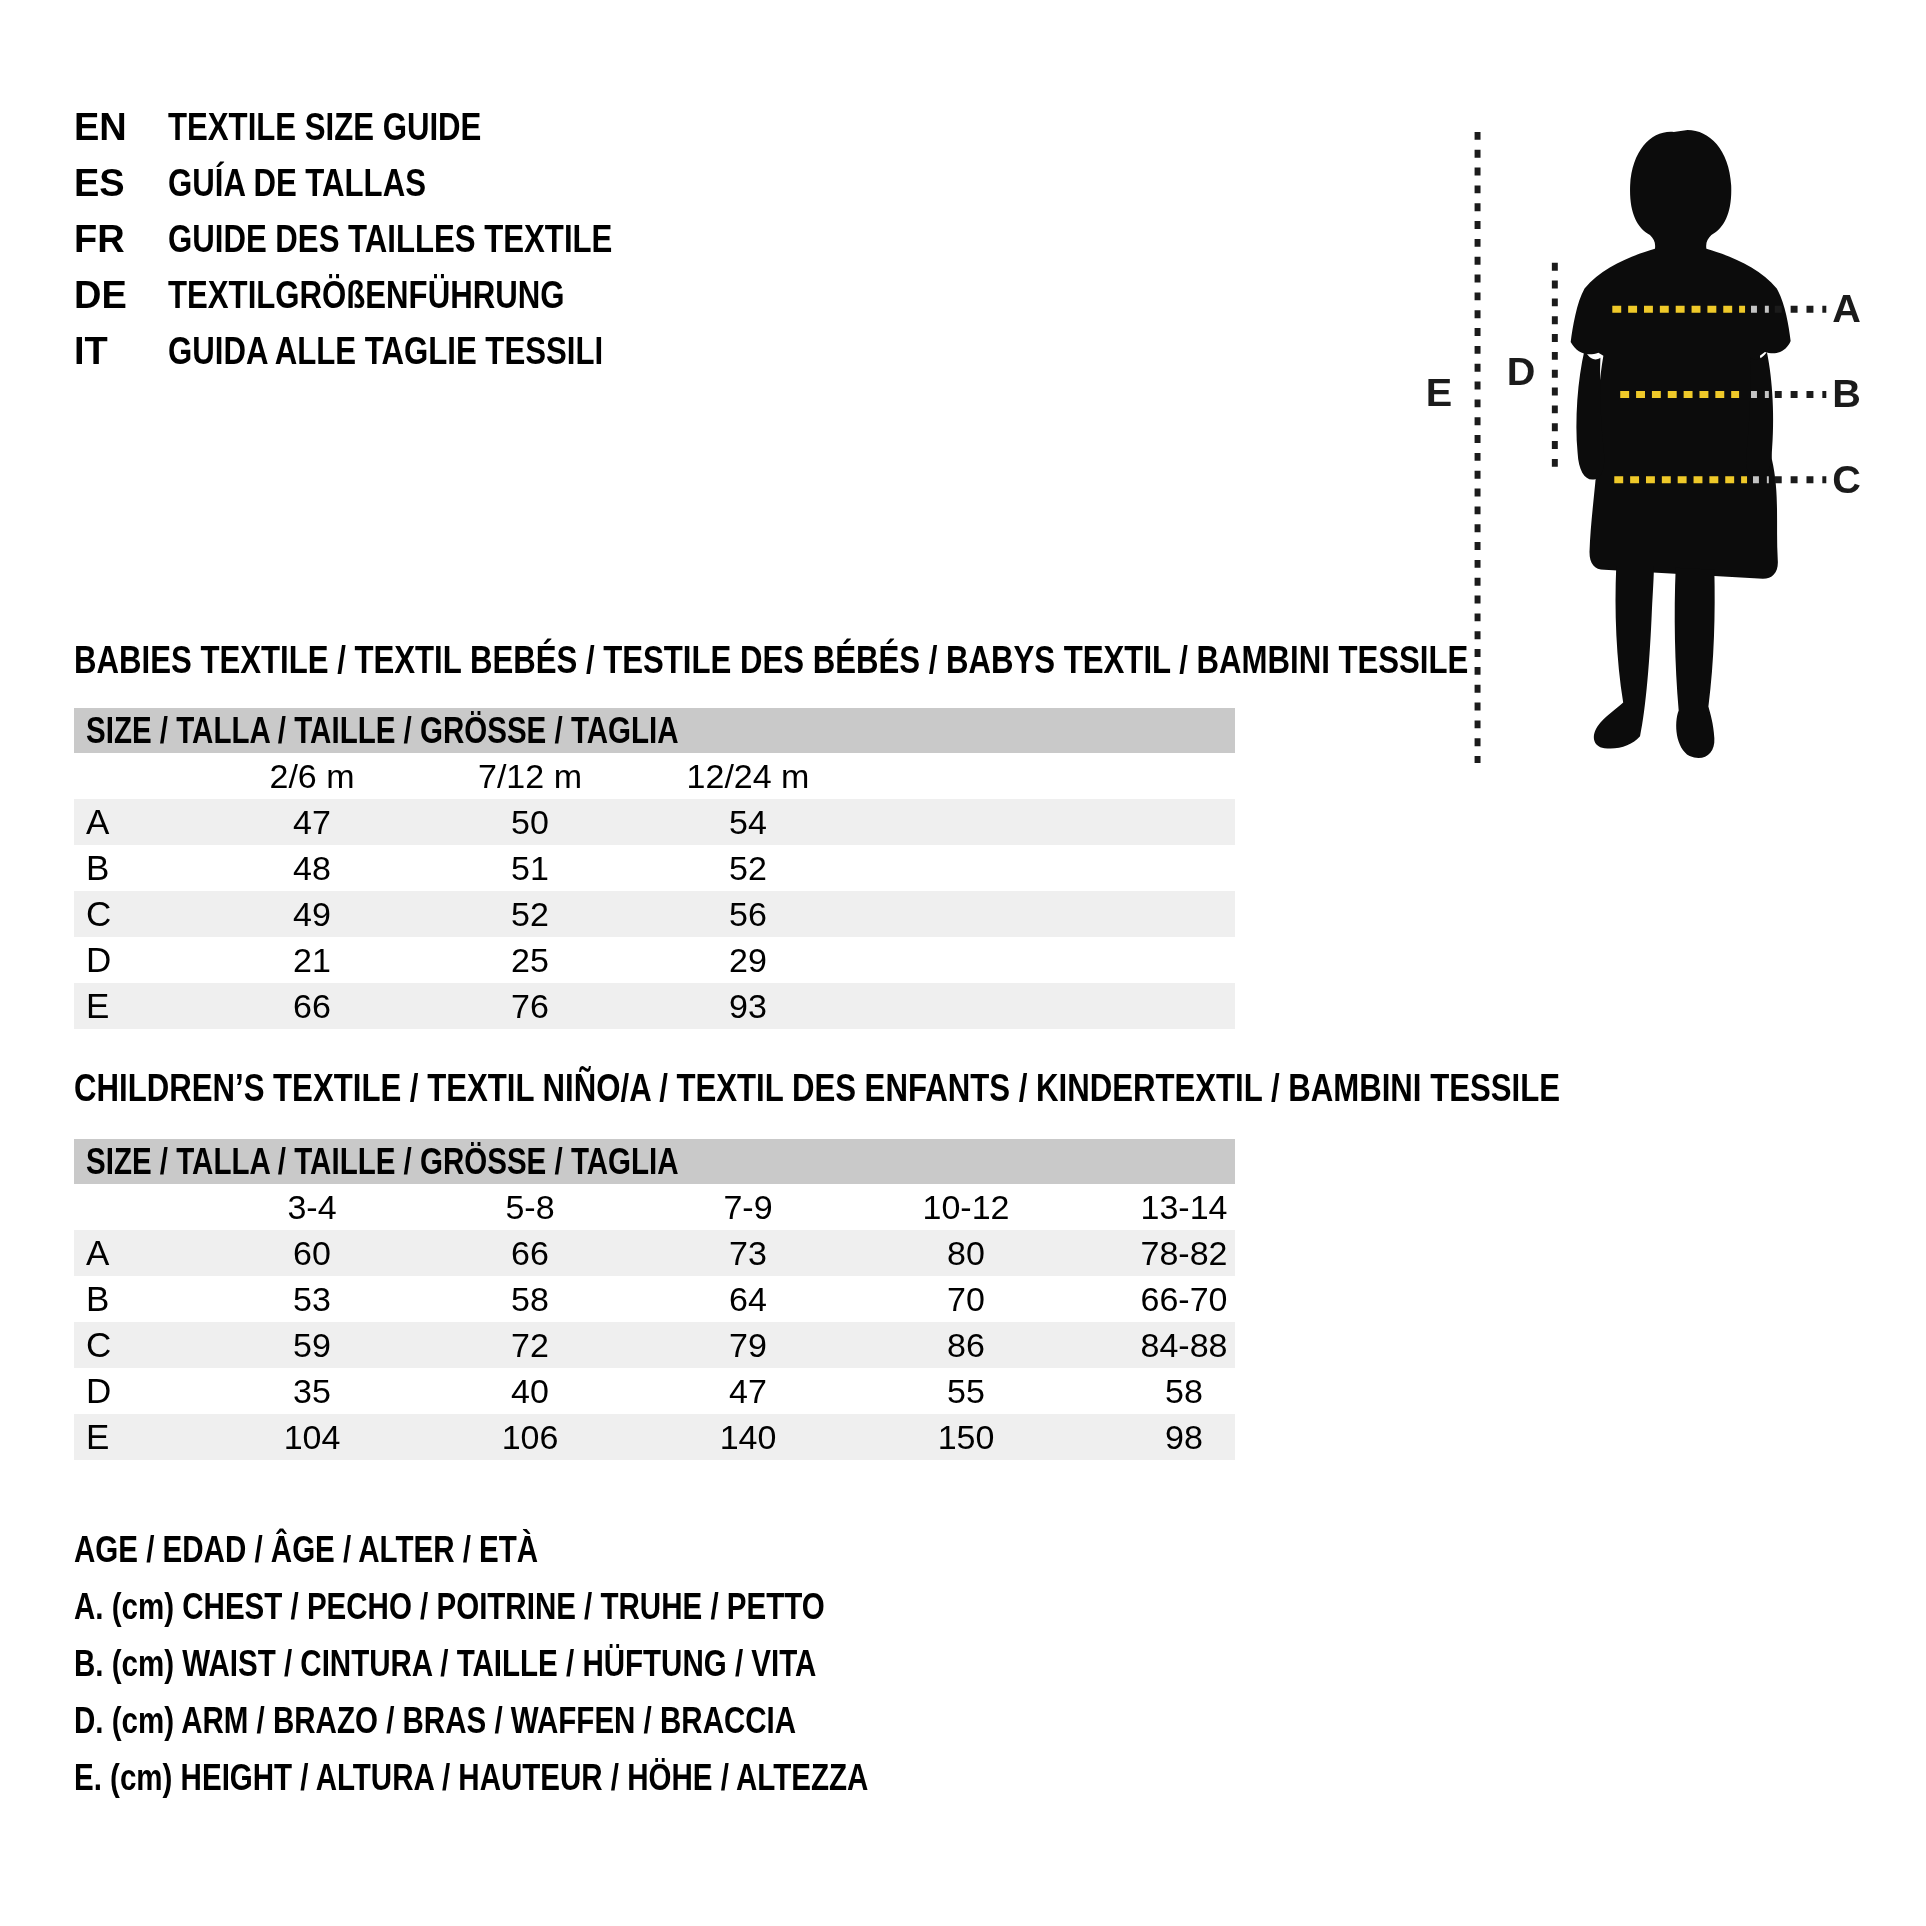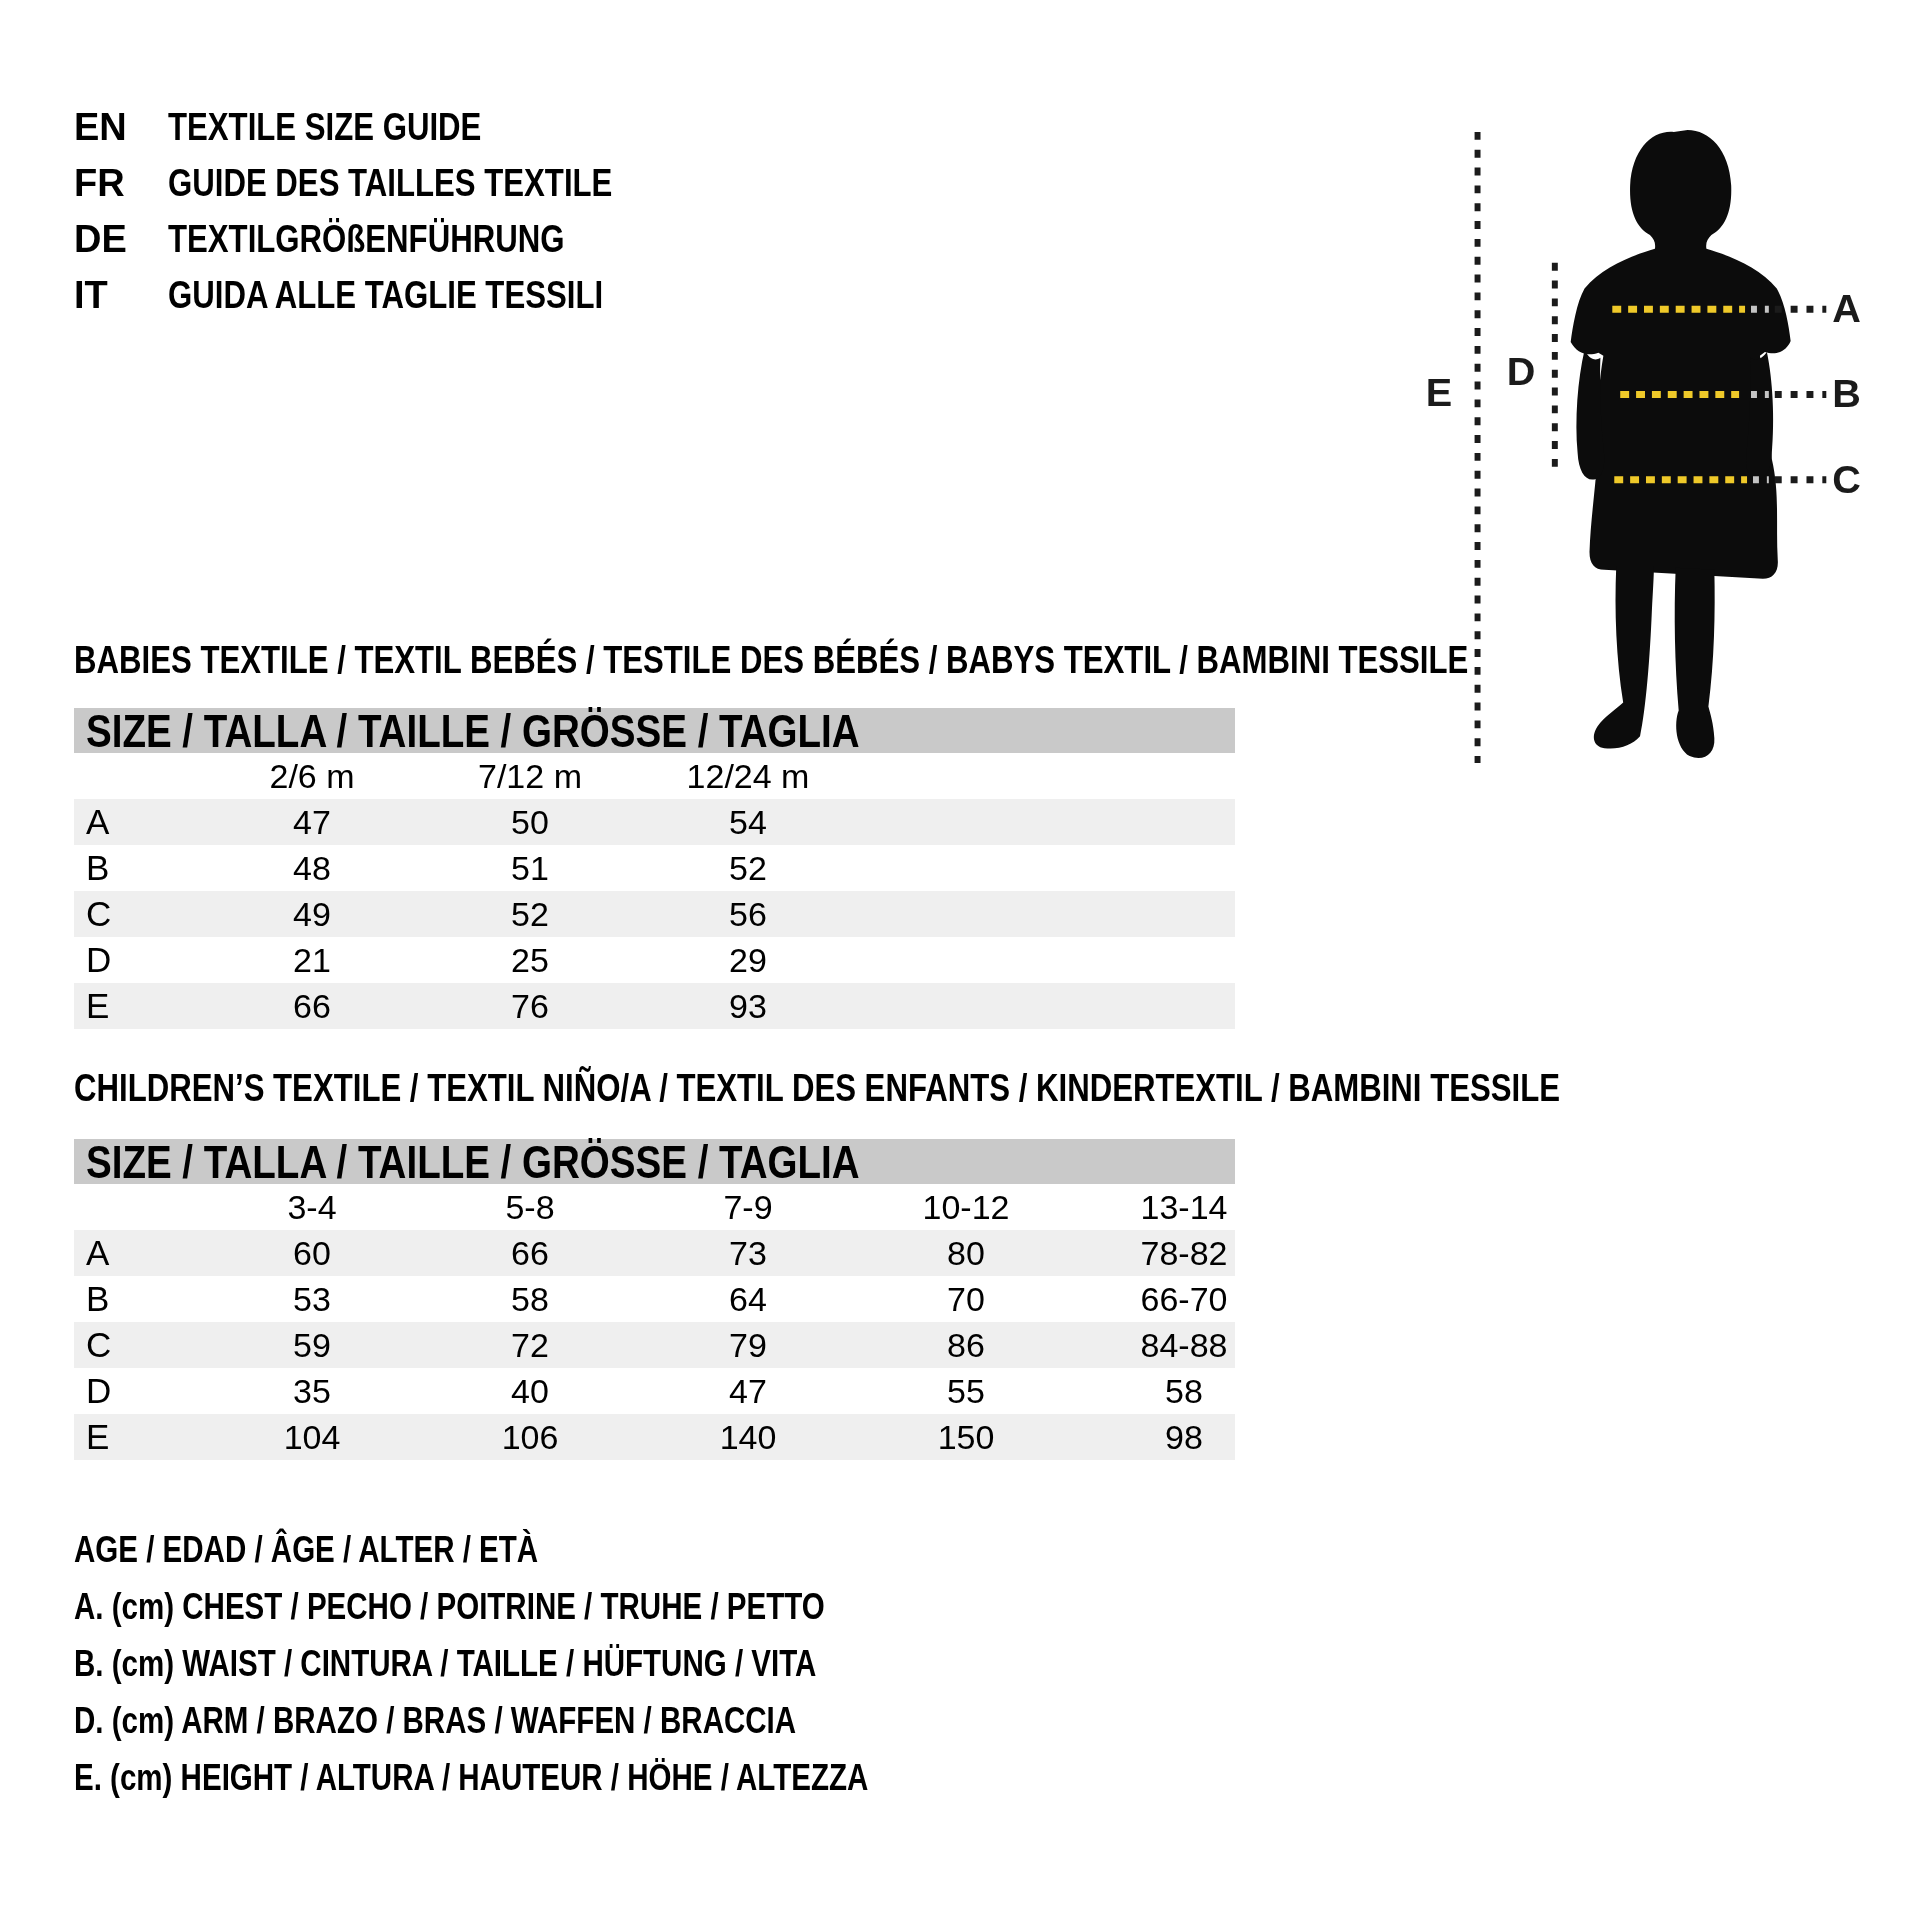--- a/index.html
+++ b/index.html
@@ -14,21 +14,21 @@
   .lang-code{width:94px;flex:0 0 94px;}
   
   .heading{position:absolute;left:74px;font-size:38px;font-weight:700;}
   .heading-babies{top:639px;}
   .heading-children{top:1067px;}
   
   .tbl{position:absolute;left:74px;}
   .tbl-babies{top:708px;}
   .tbl-children{top:1139px;}
   .size-bar{width:1161px;height:45px;background:#c9c9c9;display:flex;align-items:center;
-    font-size:47px;font-weight:700;padding-left:12px;box-sizing:border-box;}
+    font-size:36px;font-weight:700;padding-left:12px;box-sizing:border-box;}
   .trow{width:1161px;}
   .trow.band{background:#efefef;}
   .grid{display:grid;align-items:center;}
   .grid-b{grid-template-columns:129px 218px 218px 218px;}
   .grid-c{grid-template-columns:129px 218px 218px 218px 218px 218px;}
   .hrow .cell{height:46px;}
   .cell{display:flex;align-items:center;justify-content:center;height:46px;font-size:34px;}
   .cell.lab{justify-content:flex-start;padding-left:12px;font-size:35px;}
   .chead{font-size:34px;}
   
@@ -40,20 +40,24 @@
 </style>
 </head>
 <body>
 
 <div class="page">
 
   <div class="langs">
     <div class="lang-row">
       <span class="lang-code">EN</span>
       <span class="cond">TEXTILE SIZE GUIDE</span>
+    </div>
+    <div class="lang-row">
+      <span class="lang-code">ES</span>
+      <span class="cond">GUÍA DE TALLAS</span>
     </div>
     <div class="lang-row">
       <span class="lang-code">FR</span>
       <span class="cond">GUIDE DES TAILLES TEXTILE</span>
     </div>
     <div class="lang-row">
       <span class="lang-code">DE</span>
       <span class="cond">TEXTILGRÖßENFÜHRUNG</span>
     </div>
     <div class="lang-row">

